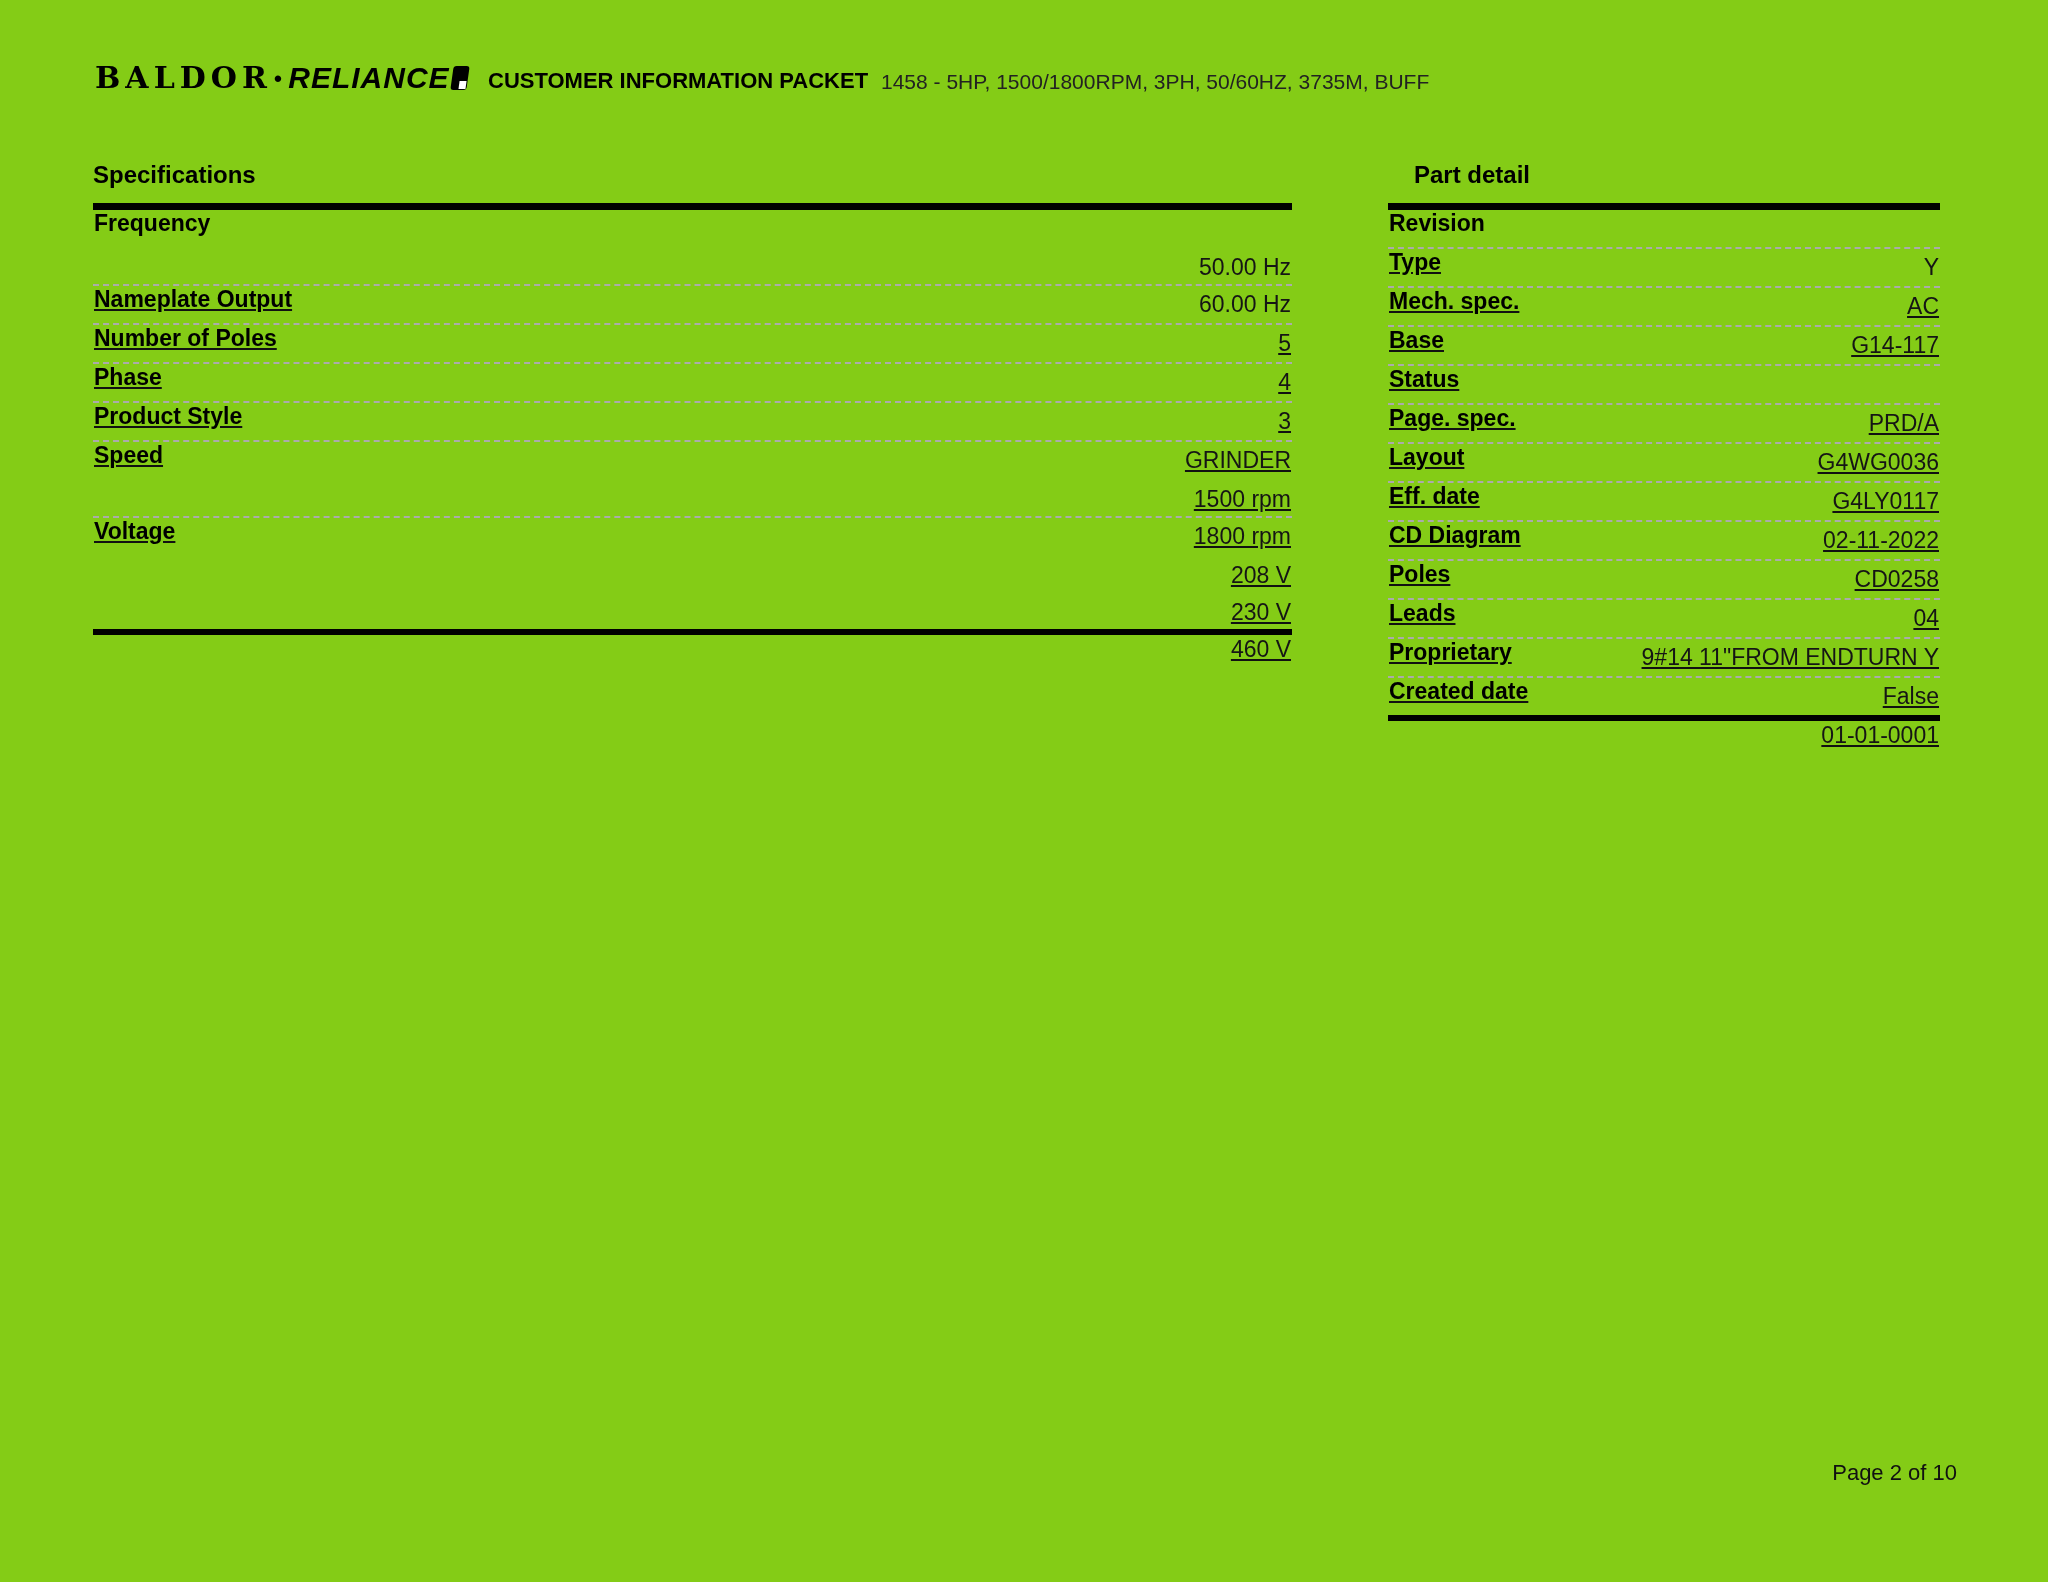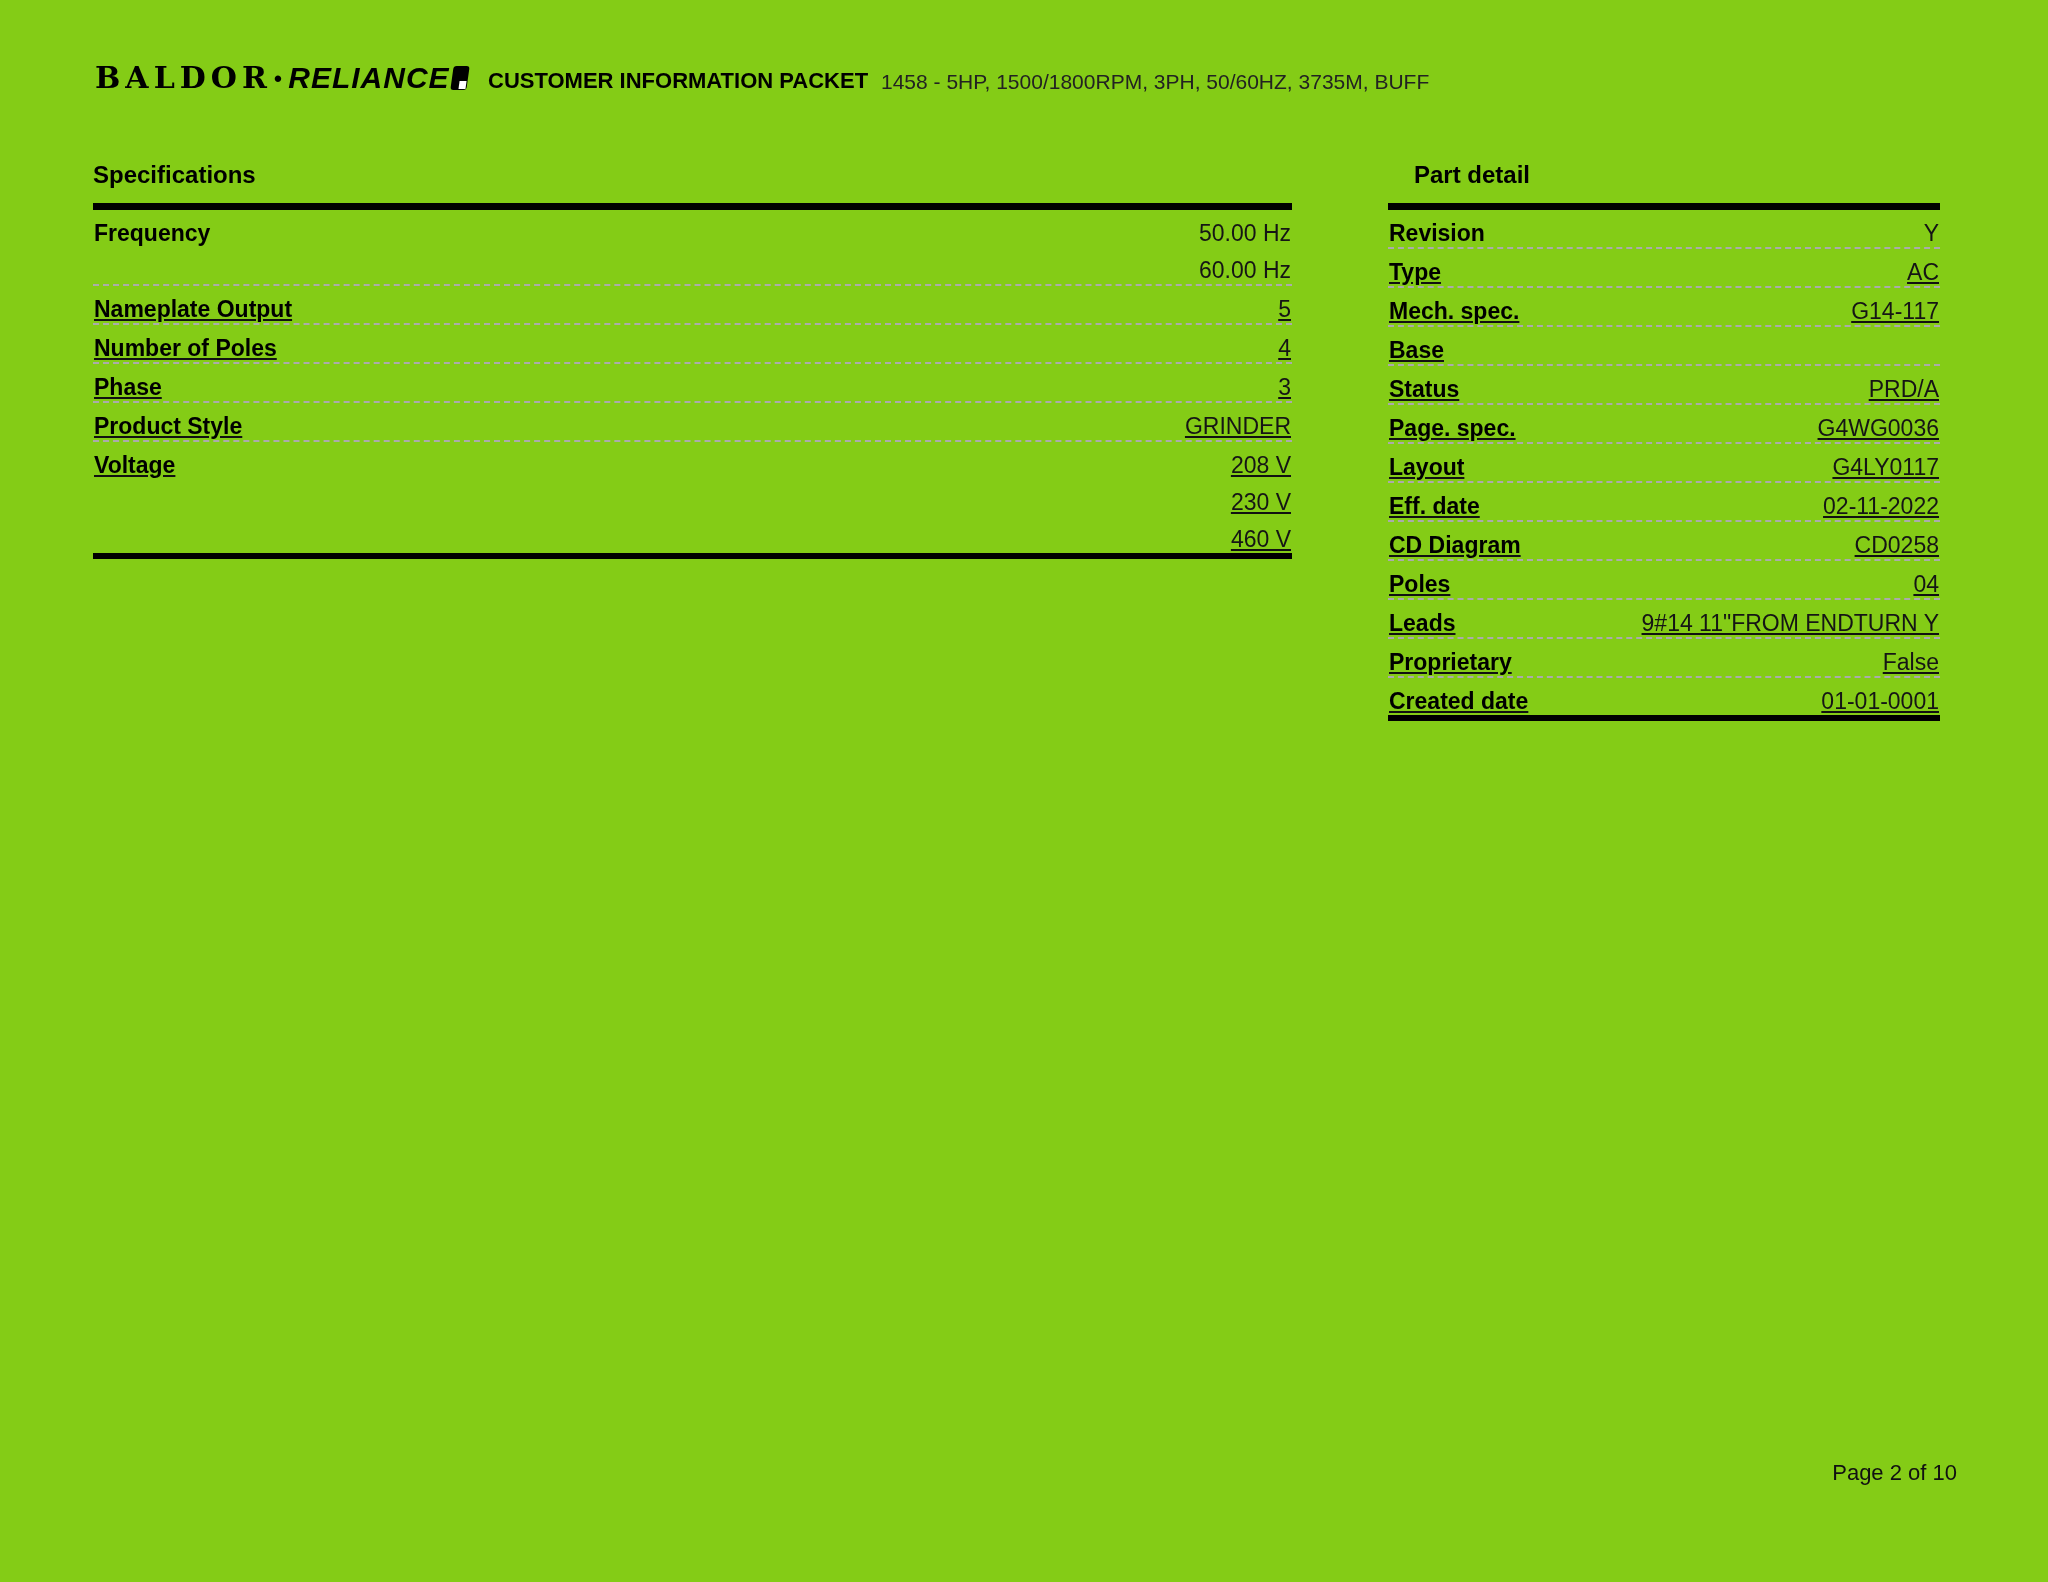--- a/index.html
+++ b/index.html
@@ -74,21 +74,21 @@
     border-top: 7px solid #000;
     border-bottom: 6px solid #000;
     box-sizing: border-box;
   }
   #spec-table { left: 93px; width: 1199px; }
   #part-table { left: 1388px; width: 552px; }
 
   .t-row + .t-row { border-top: 2px dashed #ababab; text-decoration: underline; }
   .t-line {
     display: flex;
-    align-items: flex-end;
+    align-items: flex-start;
     height: 37px;
     font-size: 23px;
   }
   .t-label { font-weight: bold; color: #000; padding-left: 1px; }
   .t-value { margin-left: auto; text-align: right; color: #151515; padding-right: 1px; margin-top: 44px; }
 
   
   .page-indicator {
     position: absolute;
     right: 91px;
@@ -141,20 +141,29 @@
         </div>
       </div>
       <div class="t-row">
         <div class="t-line">
           <span class="t-label">Product Style</span>
           <span class="t-value">GRINDER</span>
         </div>
       </div>
       <div class="t-row">
         <div class="t-line">
+          <span class="t-label">Speed</span>
+          <span class="t-value">1500 rpm</span>
+        </div>
+        <div class="t-line">
+          <span class="t-value">1800 rpm</span>
+        </div>
+      </div>
+      <div class="t-row">
+        <div class="t-line">
           <span class="t-label">Voltage</span>
           <span class="t-value">208 V</span>
         </div>
         <div class="t-line">
           <span class="t-value">230 V</span>
         </div>
         <div class="t-line">
           <span class="t-value">460 V</span>
         </div>
       </div>

